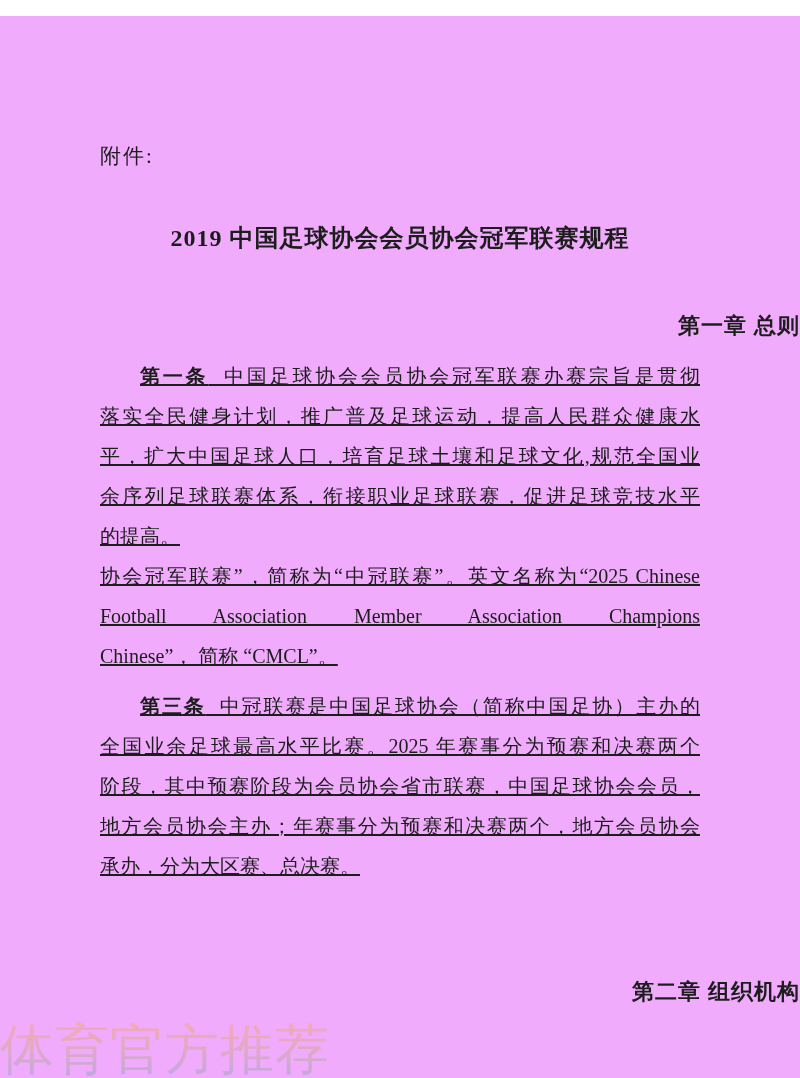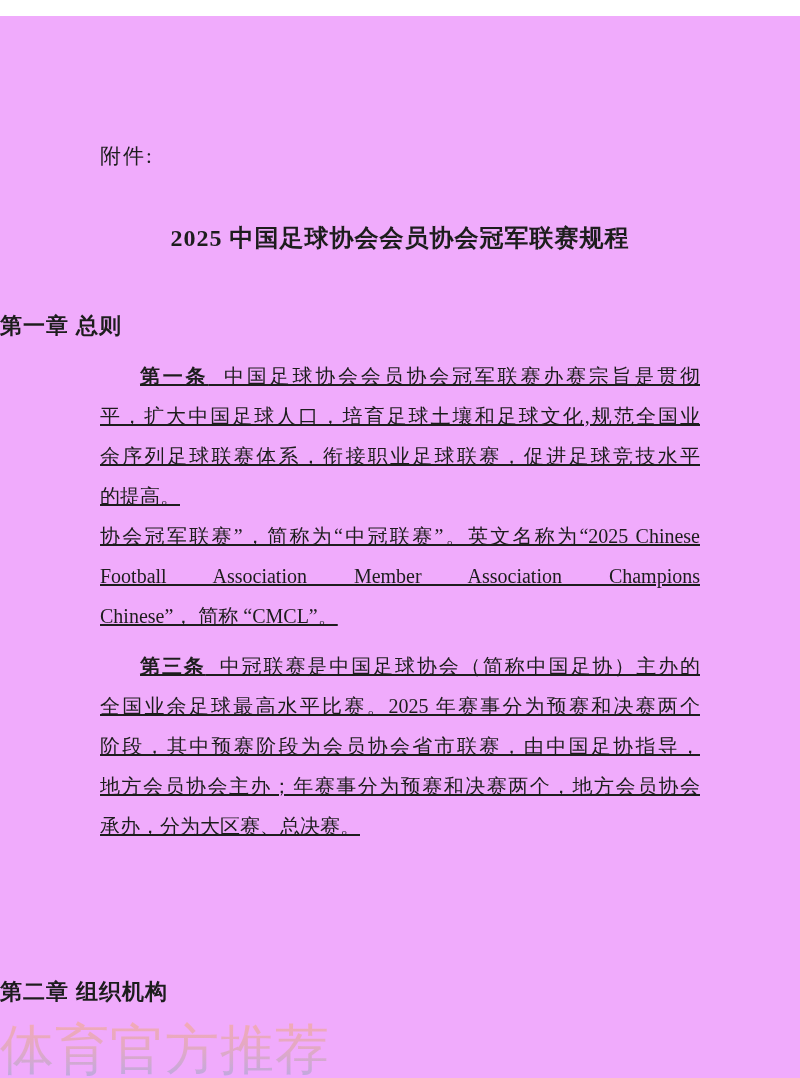--- a/index.html
+++ b/index.html
@@ -28,21 +28,21 @@
     width: 100%;
     text-align: center;
     font-size: 24px;
     font-weight: 700;
     letter-spacing: 1px;
   }
   .chapter {
     position: absolute;
     left: 0;
     width: 100%;
-    text-align: left;
+    text-align: right;
     font-family: "Liberation Sans", "DejaVu Sans", sans-serif;
     font-size: 22px;
     font-weight: 700;
     letter-spacing: 1px;
   }
   .chapter-1 { top: 295px; }
   .chapter-2 { top: 961px; }
   .body-text {
     position: absolute;
     left: 100px;
@@ -76,40 +76,41 @@
     color: transparent;
   }
 </style>
 </head>
 <body>
 
 <div class="page">
 
   <div class="attachment">附件:</div>
 
-  <h1 class="doc-title">2025 中国足球协会会员协会冠军联赛规程</h1>
+  <h1 class="doc-title">2019 中国足球协会会员协会冠军联赛规程</h1>
 
   <h2 class="chapter chapter-1">第一章 总则</h2>
 
   <div class="body-text">
     <div class="article">
         <div class="line first"><b>第一条</b>&nbsp;&nbsp;中国足球协会会员协会冠军联赛办赛宗旨是贯彻</div>
+        <div class="line">落实全民健身计划，推广普及足球运动，提高人民群众健康水</div>
         <div class="line">平，扩大中国足球人口，培育足球土壤和足球文化,规范全国业</div>
         <div class="line">余序列足球联赛体系，衔接职业足球联赛，促进足球竞技水平</div>
         <div class="line last">的提高。</div>
       </div>
     <div class="article">
         <div class="line">协会冠军联赛”，简称为“中冠联赛”。英文名称为“2025 Chinese</div>
         <div class="line">Football Association Member Association Champions</div>
         <div class="line last">Chinese”， 简称 “CMCL”。</div>
       </div>
     <div class="article article-3">
         <div class="line first"><b>第三条</b>&nbsp;&nbsp;中冠联赛是中国足球协会（简称中国足协）主办的</div>
         <div class="line">全国业余足球最高水平比赛。2025 年赛事分为预赛和决赛两个</div>
-        <div class="line">阶段，其中预赛阶段为会员协会省市联赛，由中国足协指导，</div>
+        <div class="line">阶段，其中预赛阶段为会员协会省市联赛，中国足球协会会员，</div>
         <div class="line">地方会员协会主办；年赛事分为预赛和决赛两个，地方会员协会</div>
         <div class="line last">承办，分为大区赛、总决赛。</div>
       </div>
   </div>
 
   <h2 class="chapter chapter-2">第二章 组织机构</h2>
 
   <div class="watermark" style="background-image: linear-gradient(rgb(244, 170, 180) 0%, rgb(227, 169, 196) 45%, rgb(185, 168, 228) 100%);">体育官方推荐</div>
 
 </div>

